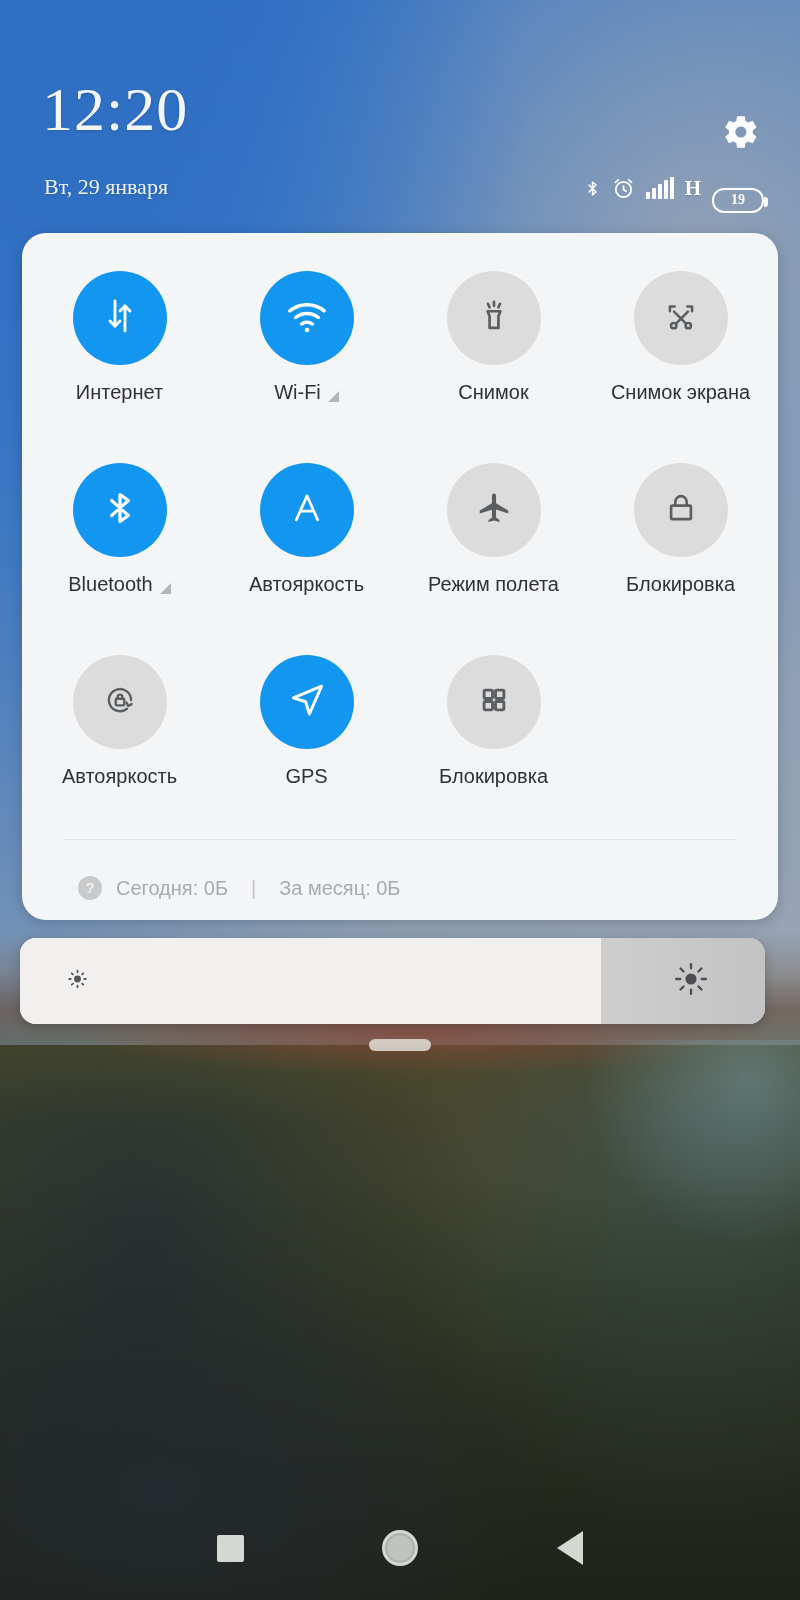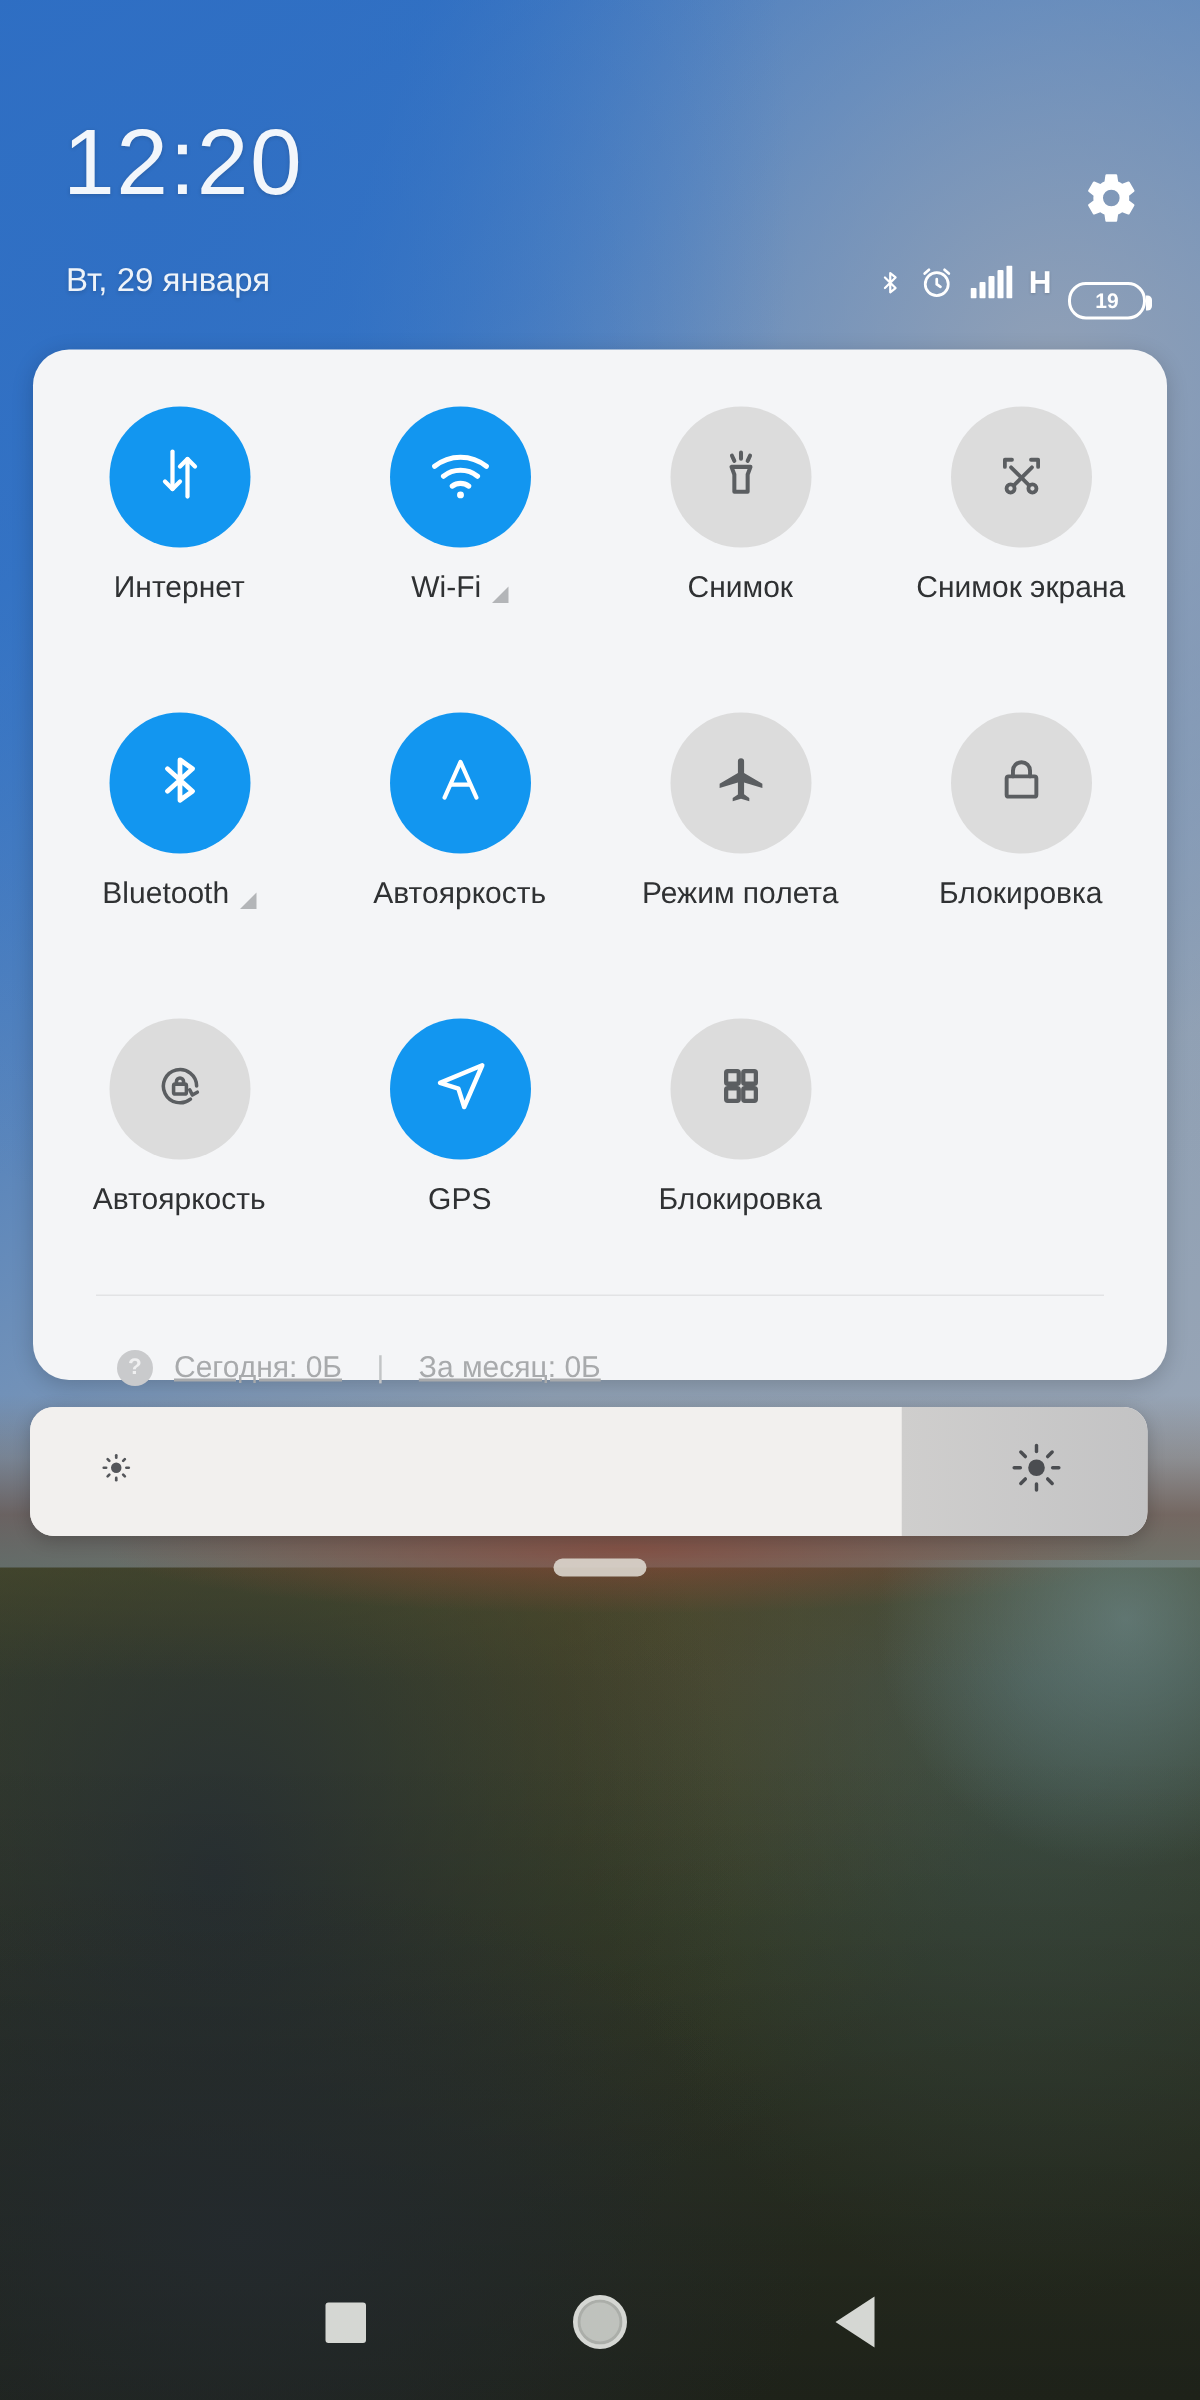--- a/index.html
+++ b/index.html
@@ -47,21 +47,21 @@
     background:radial-gradient(70% 70% at 85% 12%, rgba(116,146,150,0.60) 0%, rgba(116,146,150,0) 72%);
   }
   .wp-dark {
     position:absolute; left:0; bottom:0; width:800px; height:430px;
     background:
       radial-gradient(70% 80% at 20% 75%, rgba(36,42,46,0.92) 0%, rgba(36,42,46,0) 70%),
       linear-gradient(180deg, rgba(0,0,0,0) 0%, rgba(0,0,0,0.18) 55%, rgba(0,0,0,0.34) 100%);
   }
 
   
-  #header { position:absolute; z-index:3; left:0; top:0; width:800px; height:233px; }
+  #header { position:absolute; z-index:3; left:0; top:0; width:800px; height:233px;font-family:Liberation Serif, serif; }
   .clock {
     position:absolute; left:42px; top:78px;
     font-size:62px; font-weight:300; color:#f2f6fb; letter-spacing:1px;
     line-height:1; text-shadow:0 1px 3px rgba(0,0,0,0.16);
   }
   .date {
     position:absolute; left:44px; top:174px;
     font-size:22px; font-weight:400; color:#eef3f9;
     text-shadow:0 1px 3px rgba(0,0,0,0.16);
   }
@@ -89,21 +89,21 @@
 
   
   #qs-panel {
     position:absolute; z-index:4;
     left:22px; top:233px; width:756px; height:687px;
     background:#f4f5f7; border-radius:24px;
     box-shadow:0 3px 14px rgba(0,0,0,0.18);
   }
   .tile-grid {
     display:grid; grid-template-columns:repeat(4,1fr);
-    row-gap:12px; padding:26px 4px 0 4px;
+    row-gap:0; padding:26px 4px 0 4px;
   }
   .tile {
     display:flex; flex-direction:column; align-items:center;
     padding-top:12px; height:192px;
   }
   .tile-circle {
     width:94px; height:94px; border-radius:50%;
     display:flex; align-items:center; justify-content:center;
     position:relative;
   }
@@ -125,21 +125,21 @@
   .divider { height:1px; background:#e2e3e5; margin:4px 42px 0 42px; }
   .usage-row {
     display:flex; align-items:center; gap:14px;
     padding:22px 0 0 56px; height:74px;
   }
   .usage-help {
     width:24px; height:24px; border-radius:50%;
     background:#c9cacc; color:#f0f0f1;
     font-size:15px; font-weight:700; line-height:24px; text-align:center;
   }
-  .usage-text { font-size:20px; color:#a8aaac;text-decoration:underline; }
+  .usage-text { font-size:20px; color:#a8aaac; }
   .usage-sep  { font-size:20px; color:#c2c4c6; padding:0 9px; }
 
   
   #brightness {
     position:absolute; z-index:4;
     left:20px; top:938px; width:745px; height:86px;
     border-radius:16px; overflow:hidden;
     background:#f2f0ee;
     box-shadow:0 3px 12px rgba(0,0,0,0.20);
   }

